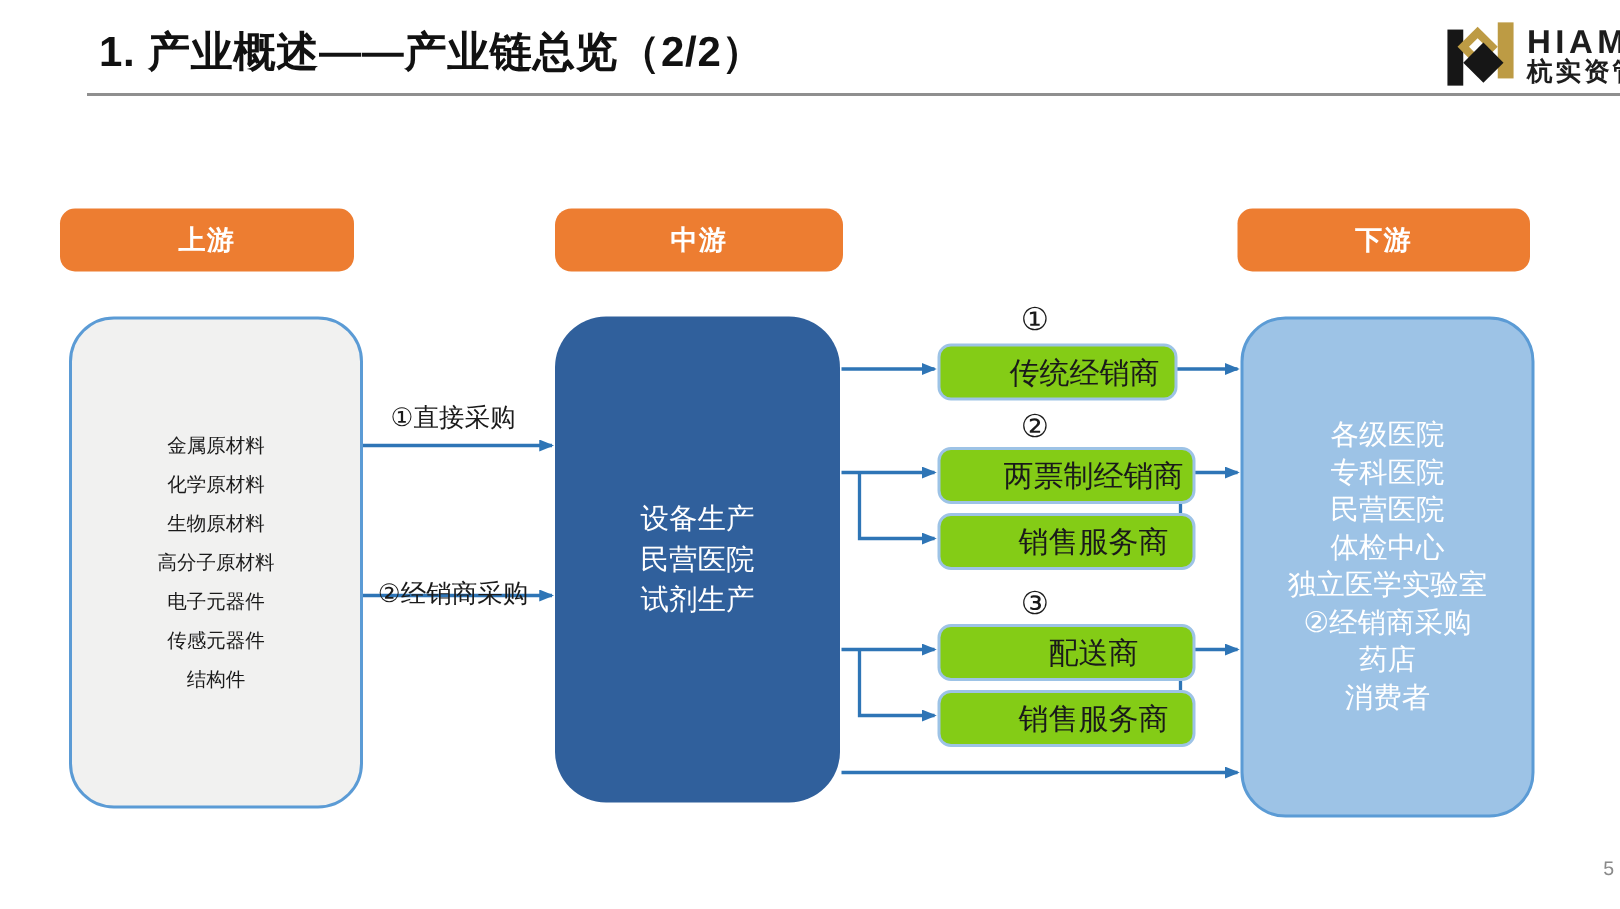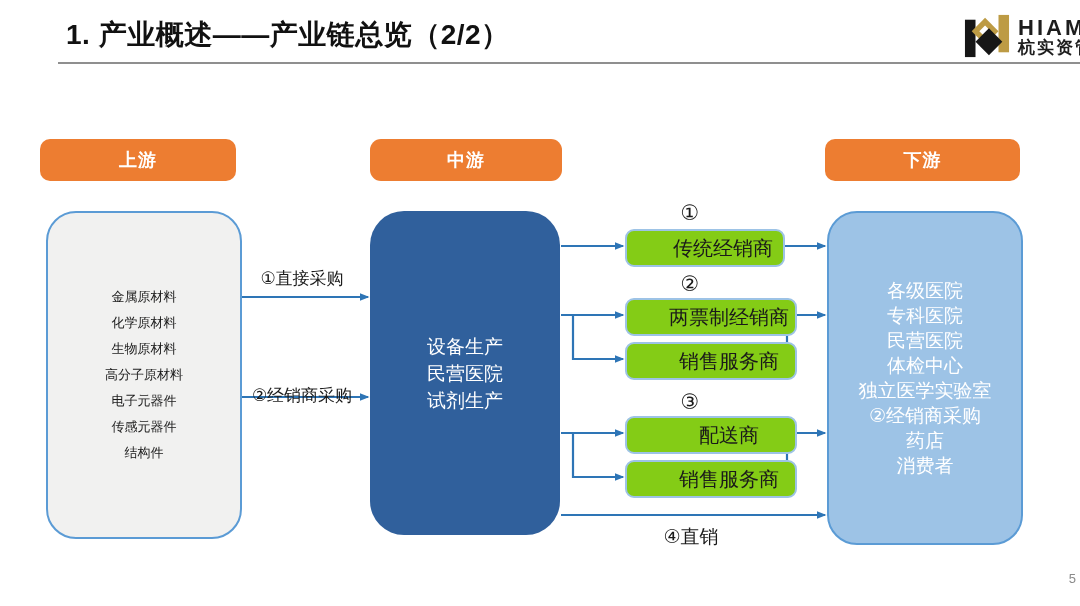--- a/index.html
+++ b/index.html
@@ -149,16 +149,15 @@
   <div class="mini mini-b1">传统经销商</div>
 
   <div class="circ circ-2">②</div>
   <div class="mini mini-b2">两票制经销商</div>
   <div class="mini mini-b3">销售服务商</div>
 
   <div class="circ circ-3">③</div>
   <div class="mini mini-b4">配送商</div>
   <div class="mini mini-b5">销售服务商</div>
 
-  <div class="flow-label label-direct-sales">④直销</div>
 
   <div class="page-num">5</div>
 </div>
 
 </body></html>

